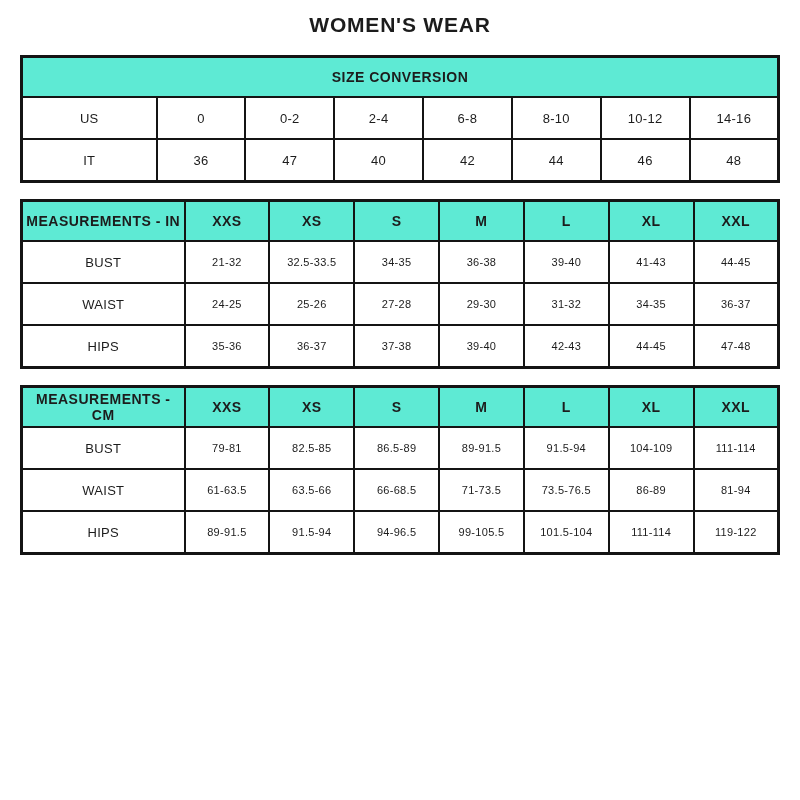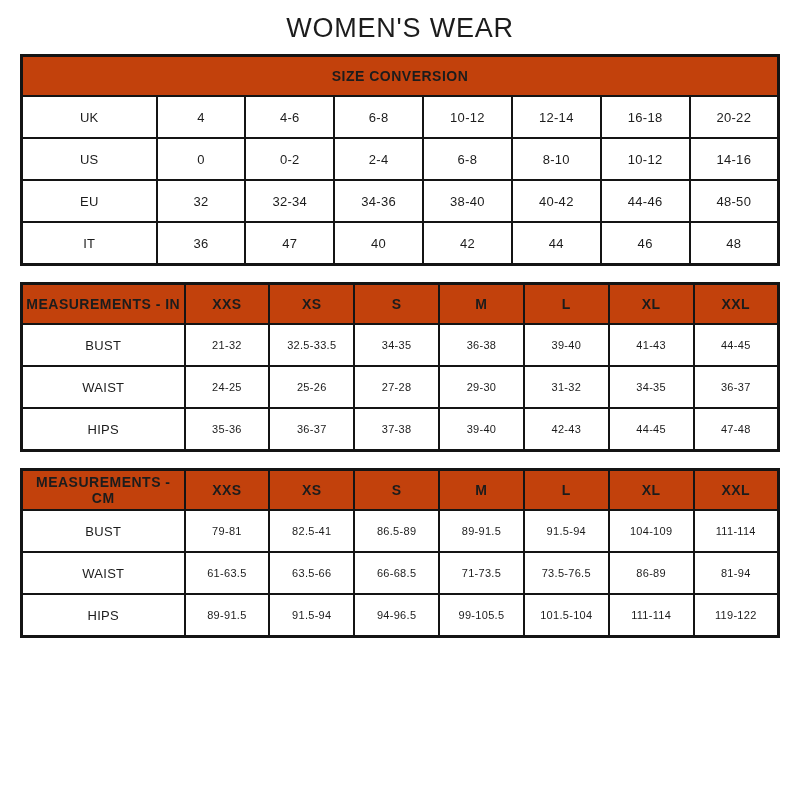--- a/index.html
+++ b/index.html
@@ -3,37 +3,37 @@
 <meta charset="utf-8">
 <style>
   html,body{margin:0;padding:0;background:#ffffff;}
   body{
     width:800px;height:800px;overflow:hidden;
     font-family:"Liberation Sans",sans-serif;
     color:#1c1c1c;
   }
   .page{width:800px;height:800px;}
   .page-title{
-    margin:0;padding:13px 0 10px;
+    margin:0;padding:13px 0 18px;
     text-align:center;
-    font-size:27px;font-weight:400;letter-spacing:.8px;
+    font-size:21px;font-weight:700;letter-spacing:.8px;
   }
   table{
     border-collapse:collapse;table-layout:fixed;
     width:760px;margin:0 auto 16px auto;
     border:3px solid #141414;
   }
   th,td{
     border:2px solid #141414;
     text-align:center;vertical-align:middle;
     padding:0;height:40px;
     font-weight:400;font-size:13px;letter-spacing:.3px;
   }
   tr.sec-hdr th{
-    background:#c2410c;
+    background:#5eead4;
     font-weight:700;font-size:14px;letter-spacing:.5px;
     height:38px;
   }
   .meas td.val{font-size:11px;}
   td.rlabel,th.col-head{font-size:13px;}
 </style>
 </head>
 <body>
 
 <div class="page">
@@ -45,48 +45,28 @@
         <col style="width:135px">
         <col span="7">
       </colgroup>
     <thead>
       <tr class="sec-hdr">
         <th colspan="8">SIZE CONVERSION</th>
       </tr>
     </thead>
     <tbody>
       <tr>
-        <td class="rlabel">UK</td>
-        <td class="val">4</td>
-        <td class="val">4-6</td>
-        <td class="val">6-8</td>
-        <td class="val">10-12</td>
-        <td class="val">12-14</td>
-        <td class="val">16-18</td>
-        <td class="val">20-22</td>
-      </tr>
-      <tr>
         <td class="rlabel">US</td>
         <td class="val">0</td>
         <td class="val">0-2</td>
         <td class="val">2-4</td>
         <td class="val">6-8</td>
         <td class="val">8-10</td>
         <td class="val">10-12</td>
         <td class="val">14-16</td>
-      </tr>
-      <tr>
-        <td class="rlabel">EU</td>
-        <td class="val">32</td>
-        <td class="val">32-34</td>
-        <td class="val">34-36</td>
-        <td class="val">38-40</td>
-        <td class="val">40-42</td>
-        <td class="val">44-46</td>
-        <td class="val">48-50</td>
       </tr>
       <tr>
         <td class="rlabel">IT</td>
         <td class="val">36</td>
         <td class="val">47</td>
         <td class="val">40</td>
         <td class="val">42</td>
         <td class="val">44</td>
         <td class="val">46</td>
         <td class="val">48</td>
@@ -159,21 +139,21 @@
         <th>M</th>
         <th>L</th>
         <th>XL</th>
         <th>XXL</th>
       </tr>
     </thead>
     <tbody>
       <tr>
         <td class="rlabel">BUST</td>
         <td class="val">79-81</td>
-        <td class="val">82.5-41</td>
+        <td class="val">82.5-85</td>
         <td class="val">86.5-89</td>
         <td class="val">89-91.5</td>
         <td class="val">91.5-94</td>
         <td class="val">104-109</td>
         <td class="val">111-114</td>
       </tr>
       <tr>
         <td class="rlabel">WAIST</td>
         <td class="val">61-63.5</td>
         <td class="val">63.5-66</td>

